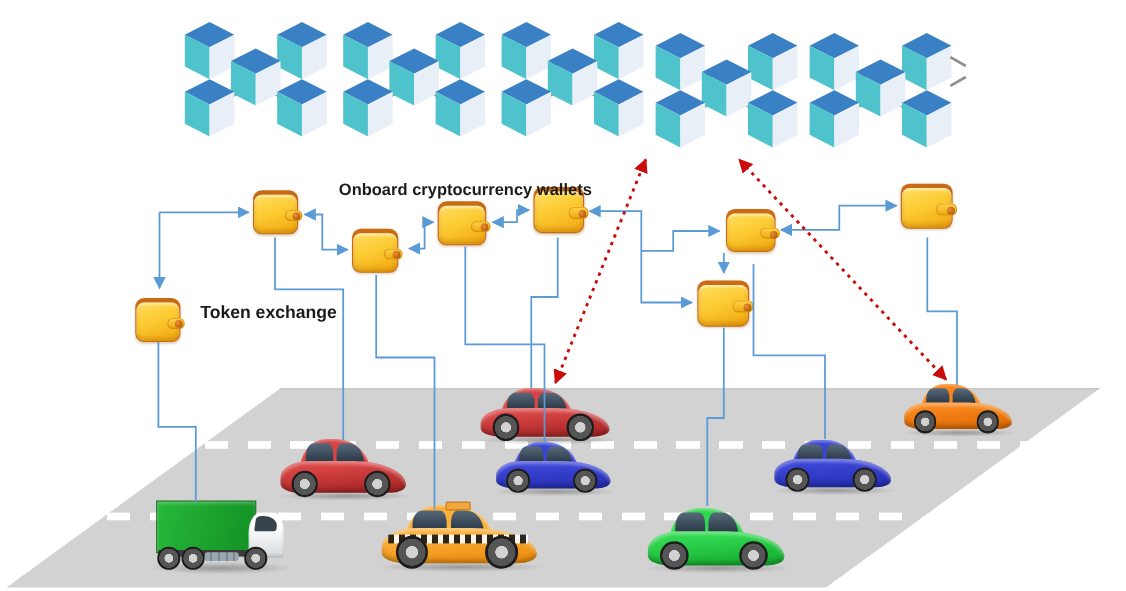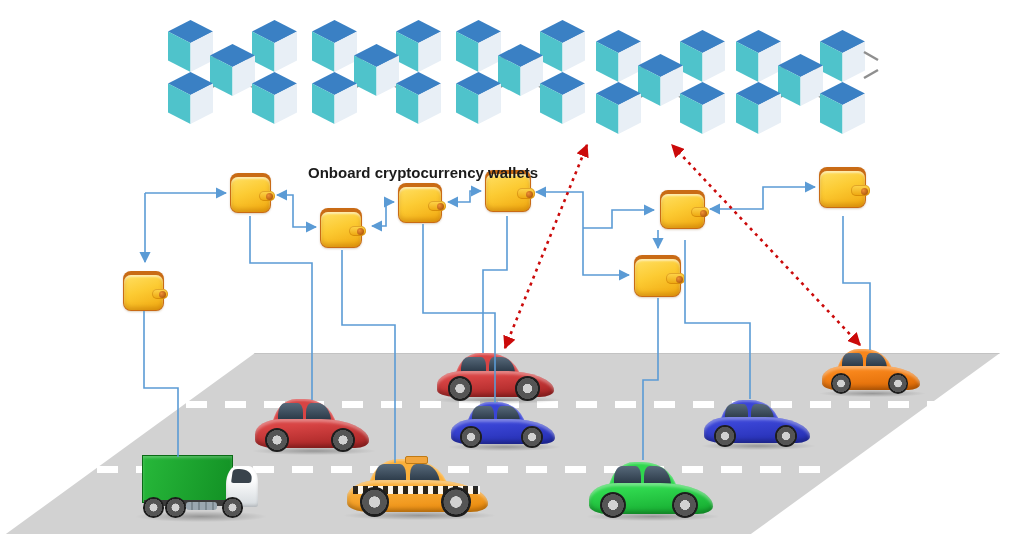--- a/index.html
+++ b/index.html
@@ -394,13 +394,14 @@
         <polyline points="342,250 342,325 395,325 395,463" fill="none" stroke="#5b9bd5" stroke-width="1.6"></polyline>
         <polyline points="423,224 423,313 495,313 495,403" fill="none" stroke="#5b9bd5" stroke-width="1.6"></polyline>
         <polyline points="507,216 507,270 483,270 483,353" fill="none" stroke="#5b9bd5" stroke-width="1.6"></polyline>
       </g>
     <g id="red-arrow-layer">
         <line x1="505" y1="348" x2="587" y2="145" stroke="#cb0a0a" stroke-width="2.6" stroke-dasharray="3,4.5" marker-start="url(#mr)" marker-end="url(#mr)"></line>
         <line x1="860" y1="345" x2="672" y2="145" stroke="#cb0a0a" stroke-width="2.6" stroke-dasharray="3,4.5" marker-start="url(#mr)" marker-end="url(#mr)"></line>
       </g>
   </svg>
   <div id="label-onboard" class="label">Onboard cryptocurrency wallets</div>
+  <div id="label-token" class="label">Token exchange</div>
 </div>
 
 </body></html>

